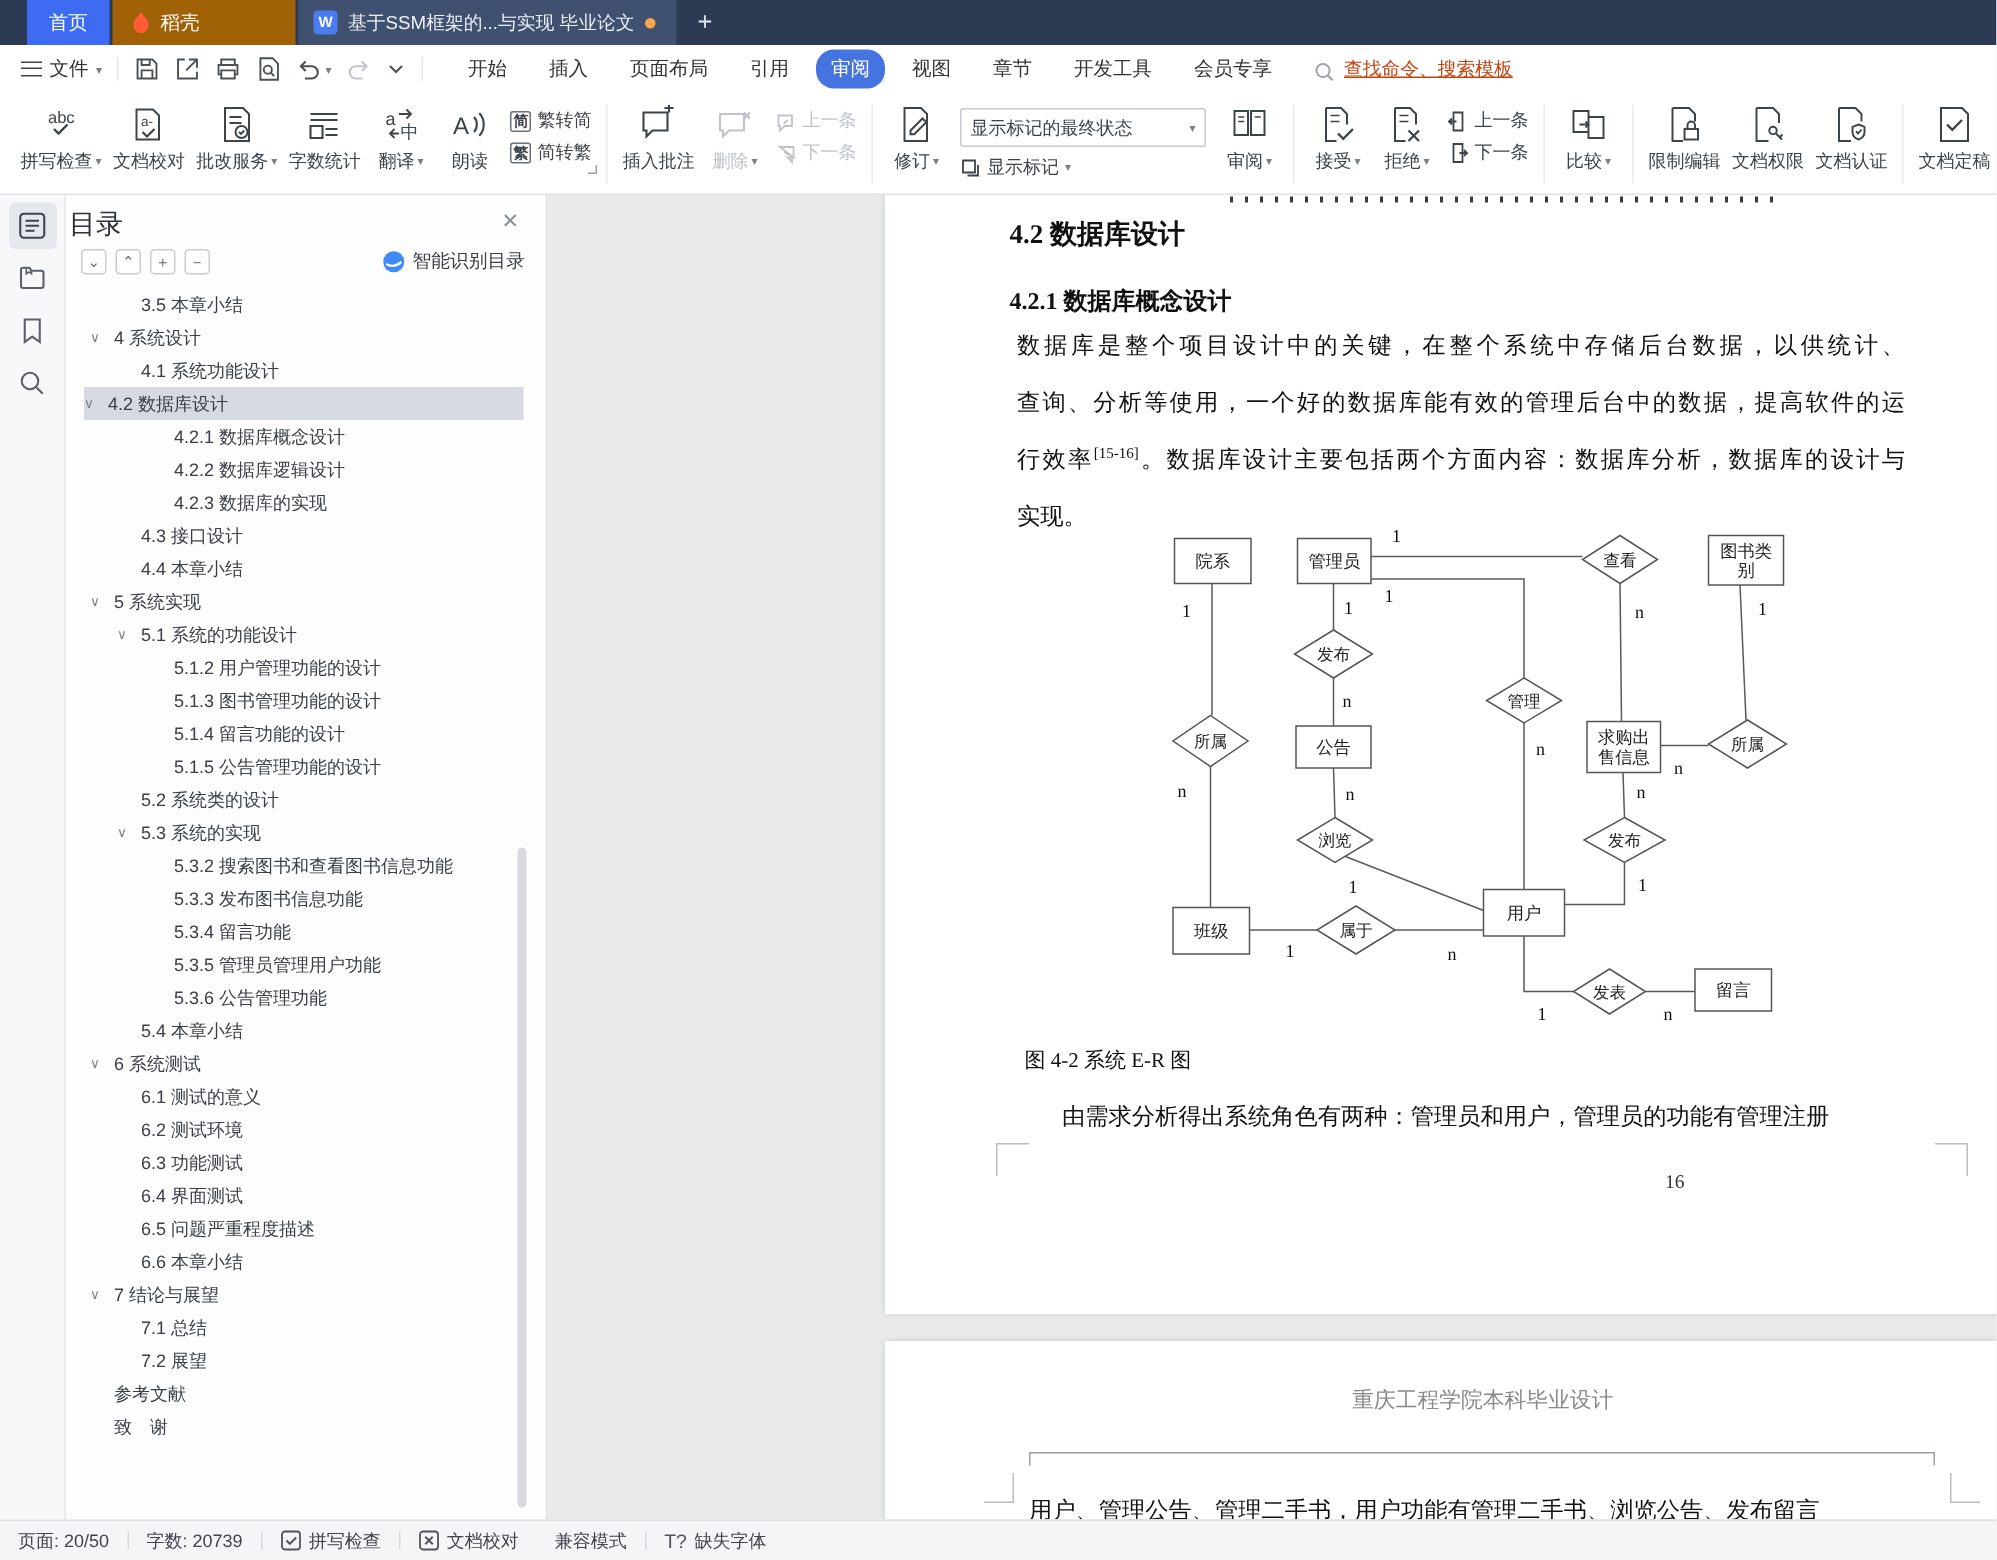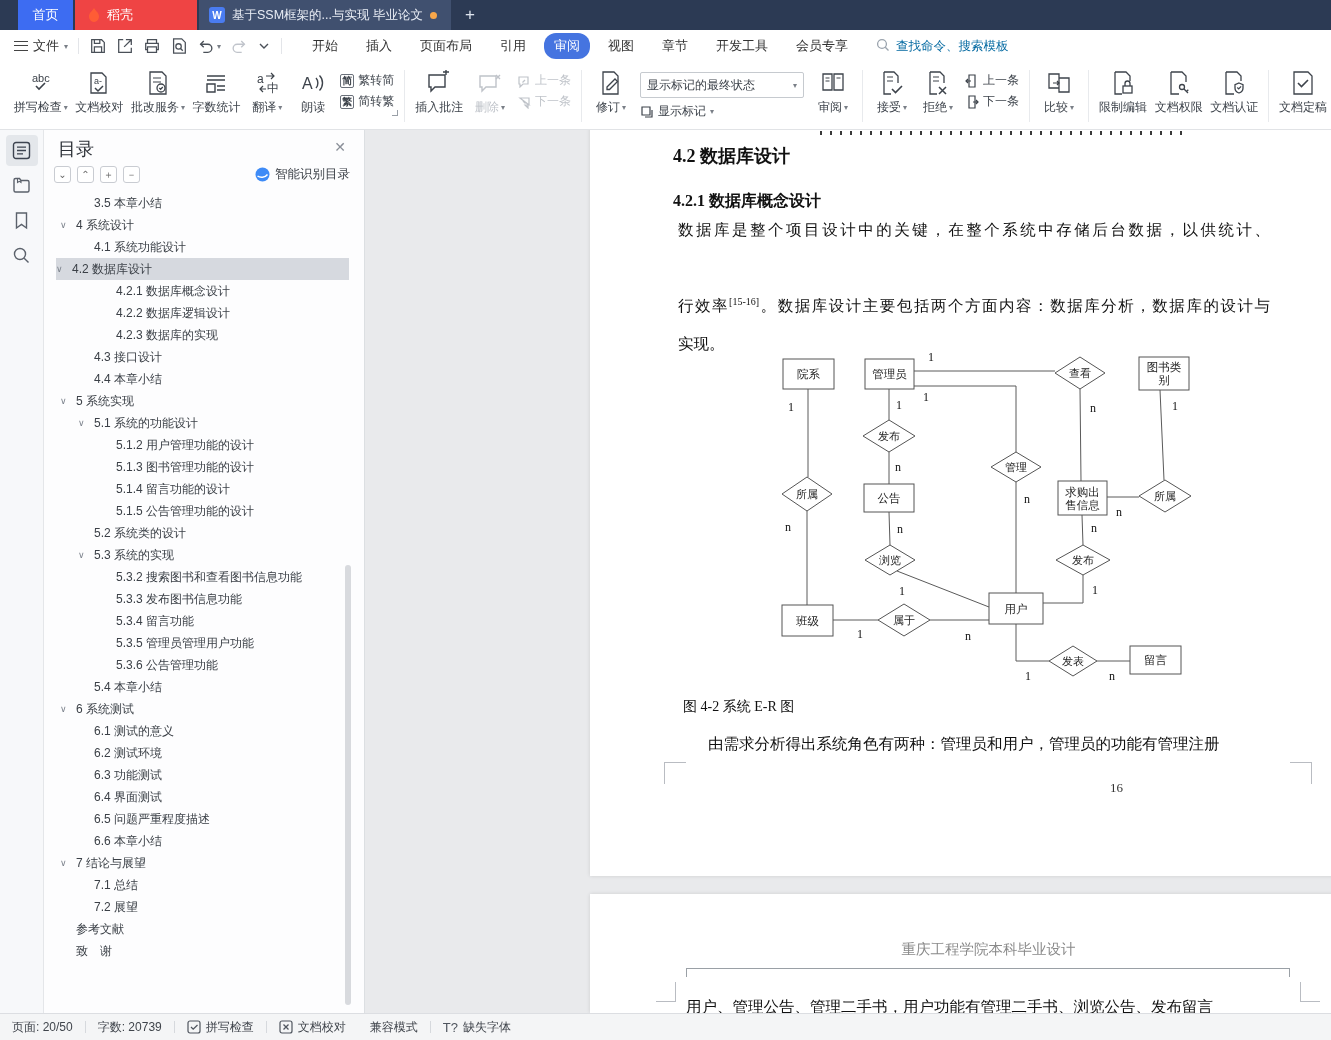--- a/index.html
+++ b/index.html
@@ -4,40 +4,40 @@
 <style>
   * { margin:0; padding:0; box-sizing:border-box; }
   html,body { width:1331px; height:1040px; overflow:hidden; }
   body { font-family:"Liberation Sans",sans-serif; background:#fff; }
   #root { position:relative; width:1331px; height:1040px; overflow:hidden; }
 
   
   .tabbar { position:absolute; left:0; top:0; width:1331px; height:30px; background:#2c3a54; }
   .tab { position:absolute; top:0; height:30px; display:flex; align-items:center; justify-content:center; color:#fff; font-size:13px; cursor:default; }
   .tab-home { left:18px; width:55px; background:#3d6cf2; }
-  .tab-store { left:75px; width:122px; background:#ef4444; justify-content:flex-start; padding-left:13px; gap:7px; }
+  .tab-store { left:75px; width:122px; background:#a16207; justify-content:flex-start; padding-left:13px; gap:7px; }
   .tab-doc { left:199px; width:252px; background:#40506f; justify-content:flex-start; padding-left:10px; gap:7px; font-size:12.5px; color:#e9edf5; }
   .wicon { width:16px; height:16px; background:#4a7cf0; border-radius:3px; color:#fff; font-size:10px; font-weight:bold; display:flex; align-items:center; justify-content:center; }
   .dot { width:7px; height:7px; border-radius:50%; background:#f7a64a; }
   .plus { position:absolute; left:465px; top:4px; color:#dfe5ef; font-size:17px; line-height:22px; }
 
   
   .menurow { position:absolute; left:0; top:30px; width:1331px; height:32px; background:#fff; display:flex; align-items:center; }
   .filebtn { display:flex; align-items:center; gap:5px; margin-left:14px; font-size:13px; color:#333; }
   .hamb { width:14px; height:10px; border-top:1.6px solid #444; border-bottom:1.6px solid #444; position:relative; }
   .hamb::after { content:""; position:absolute; left:0; top:2.6px; width:14px; height:1.6px; background:#444; }
   .vsep { width:1px; height:16px; background:#e3e5e9; margin:0 10px; }
   .qat { display:flex; align-items:center; gap:9px; color:#4a5058; }
   .qat svg { display:block; }
   .qat .dis { color:#c0c4cb; }
   .caret { font-size:8px; color:#7a7f87; }
   .menu-items { display:flex; align-items:center; gap:8px; margin-left:10px; }
   .menu-item { font-size:13px; color:#333; padding:4px 10px; border-radius:12px; white-space:nowrap; }
   .menu-item.active { background:#4574e0; color:#fff; }
-  .searchbox { display:flex; align-items:flex-start; gap:6px; margin-left:18px; color:#0369a1; font-size:12.5px; }
+  .searchbox { display:flex; align-items:flex-end; gap:6px; margin-left:18px; color:#c2410c; font-size:12.5px;text-decoration:underline; }
 
   
   .ribbon { position:absolute; left:0; top:62px; width:1331px; height:68px; background:#fff; border-bottom:1px solid #e1e3e6; display:flex; align-items:flex-start; padding:6px 0 0 10px; overflow:hidden; }
   .rbig { display:flex; flex-direction:column; align-items:center; gap:3px; padding:2px 5px; color:#3d434b; min-width:46px; }
   .rbig .lbl { font-size:12px; white-space:nowrap; display:flex; align-items:center; gap:2px; }
   .rbig.dis { color:#bfc3c9; }
   .rdiv { width:1px; height:52px; background:#e8eaed; margin:2px 6px 0 6px; flex:0 0 1px; }
   .rstack { display:flex; flex-direction:column; justify-content:center; gap:4px; padding:4px 4px; position:relative; }
   .rsmall { display:flex; align-items:center; gap:4px; font-size:12px; color:#3d434b; white-space:nowrap; }
   .rsmall.dis { color:#bfc3c9; }
@@ -48,21 +48,21 @@
   .minichar { font-size:10px; font-weight:bold; color:#3d434b; border:1px solid #6a707a; border-radius:2px; width:14px; height:14px; display:flex; align-items:center; justify-content:center; }
 
   
   .lstrip { position:absolute; left:0; top:130px; width:44px; height:883px; background:#f7f8fa; border-right:1px solid #e4e6e9; }
   .licon { width:32px; height:31px; margin:4px auto 4px auto; display:flex; align-items:center; justify-content:center; color:#5b616b; border-radius:4px; }
   .licon.active { background:#e4e7eb; color:#3d4450; }
   .licon:first-child { margin-top:5px; }
 
   
   .tocpanel { position:absolute; left:44px; top:130px; width:321px; height:883px; background:#fdfdfe; border-right:1px solid #dcdfe2; overflow:hidden; }
-  .toc-title { position:absolute; left:14px; top:7px; font-size:18px; color:#2d3138;text-align:center; }
+  .toc-title { position:absolute; left:2px; top:7px; font-size:18px; color:#2d3138;text-align:center; }
   .toc-close { position:absolute; right:18px; top:9px; font-size:14px; color:#8a8f98; }
   .toc-btns { position:absolute; left:10px; top:36px; display:flex; gap:6px; }
   .tbtn { width:17px; height:17px; border:1px solid #c9ccd2; border-radius:3px; color:#666; font-size:10px; display:flex; align-items:center; justify-content:center; background:#fff; }
   .smart { position:absolute; right:14px; top:36px; display:flex; align-items:center; gap:5px; font-size:12.5px; color:#3a3f46; }
   .toc-list { position:absolute; left:0; top:62px; width:321px; }
   .toc-row { height:22px; display:flex; align-items:center; font-size:12px; color:#3b4047; white-space:nowrap; }
   .toc-row.sel { background:#d6d9df; width:293px; margin-left:12px; }
   .toc-row.sel .tpad { width:calc(var(--p) - 12px) !important; }
   .tpad { flex:0 0 auto; }
   .tarrow { width:16px; flex:0 0 16px; font-size:9px; color:#7c828c; text-align:left; }
@@ -81,21 +81,21 @@
   .bline { position:absolute; left:88px; width:592px; font-size:15.5px; color:#111; text-align:justify; text-align-last:justify; }
   .bline.last { text-align-last:left; }
   sup.ref { font-size:10px;margin-top:48px; }
   .ersvg { position:absolute; left:170px; top:225px; }
   .figcap { position:absolute; left:93px; top:578px; width:611px; text-align:left; font-size:14px; color:#111; }
   .para2 { position:absolute; left:88px; top:614px; width:592px; font-size:15.5px; color:#111; text-indent:30px; }
   .pgnum { position:absolute; left:520px; top:660px; font-size:13px; color:#333; }
   .cmark { position:absolute; width:22px; height:22px; border-color:#b9bcc2; }
   .cm-tl { border-top:1px solid #b9bcc2; border-right:1px solid #b9bcc2; left:74px; top:642px; border-right:none; border-left:1px solid #b9bcc2;}
   .cm-tr { border-top:1px solid #b9bcc2; border-right:1px solid #b9bcc2; left:700px; top:642px; }
-  .p2head { position:absolute; left:93px; top:46px; width:611px; text-align:center; font-size:14.5px; color:#8a8a8a; }
+  .p2head { position:absolute; left:93px; top:30px; width:611px; text-align:center; font-size:14.5px; color:#8a8a8a; }
   .p2line { position:absolute; left:96px; top:74px; width:604px; height:1px; background:#9aa0a6; }
   .p2line::before,.p2line::after { content:""; position:absolute; top:0; width:1px; height:9px; background:#9aa0a6; }
   .p2line::before { left:0; } .p2line::after { right:0; }
   .p2clip { position:absolute; left:96px; top:103px; width:640px; font-size:15.5px; color:#111; white-space:nowrap; }
   .cm2 { position:absolute; width:20px; height:20px; top:88px; }
   .cm2-l { left:66px; border-bottom:1px solid #b9bcc2; border-right:1px solid #b9bcc2; }
   .cm2-r { left:710px; border-bottom:1px solid #b9bcc2; border-left:1px solid #b9bcc2; }
 
   
   .statusbar { position:absolute; left:0; top:1013px; width:1331px; height:27px; background:#f4f5f6; border-top:1px solid #dcdee2; display:flex; align-items:center; font-size:12px; color:#40454c; }
@@ -637,20 +637,21 @@
       </div>
     <div class="toc-scroll"></div>
   </div>
 
   <div class="docarea">
     <div class="page page1 serif">
       <div class="remnant"></div>
       <div class="h2">4.2 数据库设计</div>
       <div class="h3">4.2.1 数据库概念设计</div>
       <div class="bline" style="top:100px">数据库是整个项目设计中的关键，在整个系统中存储后台数据，以供统计、</div>
+      <div class="bline" style="top:138px">查询、分析等使用，一个好的数据库能有效的管理后台中的数据，提高软件的运</div>
       <div class="bline" style="top:176px"><span>行效率</span><sup class="ref">[15-16]</sup><span>。数据库设计主要包括两个方面内容：数据库分析，数据库的设计与</span></div>
       <div class="bline last" style="top:214px">实现。</div>
       <svg class="ersvg" id="er-svg" width="450" height="350" viewBox="760 345 450 350">
           <polyline points="808,389 808,477" fill="none" stroke="#5a5a5a" stroke-width="1"></polyline>
           <polyline points="807,511 807,605" fill="none" stroke="#5a5a5a" stroke-width="1"></polyline>
           <polyline points="889,389 889,420" fill="none" stroke="#5a5a5a" stroke-width="1"></polyline>
           <polyline points="889,452 889,484" fill="none" stroke="#5a5a5a" stroke-width="1"></polyline>
           <polyline points="889,512 890,545" fill="none" stroke="#5a5a5a" stroke-width="1"></polyline>
           <polyline points="897,571 989,607" fill="none" stroke="#5a5a5a" stroke-width="1"></polyline>
           <polyline points="914,371 1055,371" fill="none" stroke="#5a5a5a" stroke-width="1"></polyline>

